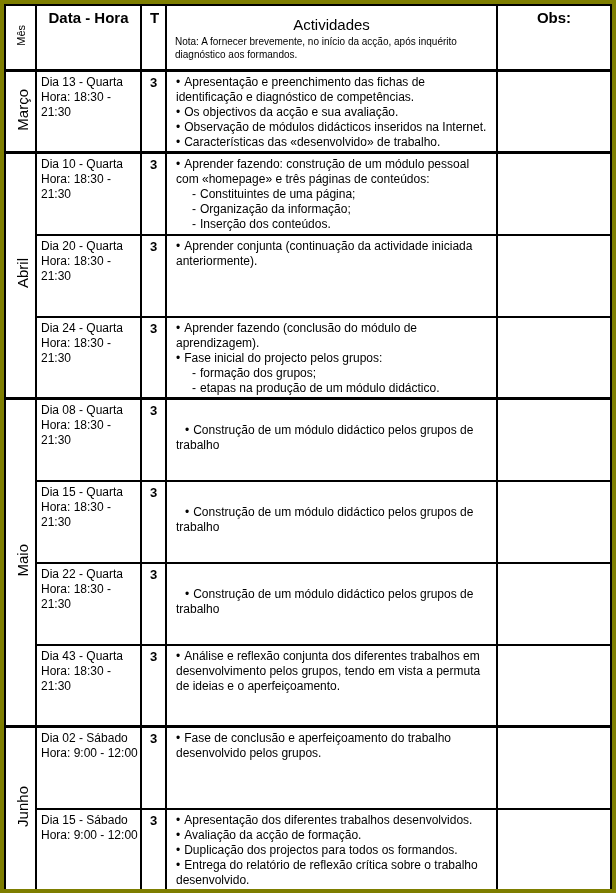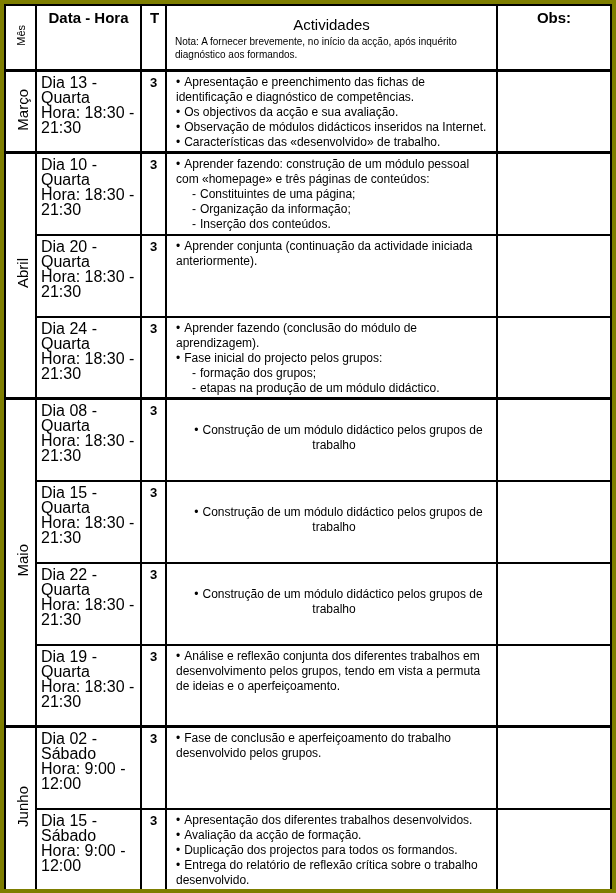--- a/index.html
+++ b/index.html
@@ -11,27 +11,27 @@
   tr.gs td{border-top:3px solid #000;}
   tr.hdr-row{height:64px;}
   tr.data-row{height:82px;}
   .hdr{font-weight:bold;font-size:15px;text-align:center;padding-top:3px;}
   .hdr-title{font-weight:normal;font-size:15px;text-align:center;padding-top:2px;line-height:18px;}
   .note{font-size:10px;line-height:13px;margin:1px auto 0 auto;max-width:318px;font-weight:normal;}
   .mes-cell{text-align:center;vertical-align:middle;}
   .vert{writing-mode:vertical-rl;transform:rotate(180deg);display:inline-block;white-space:nowrap;}
   .mes-hdr{font-size:11px;}
   .month-label{font-size:15px;}
-  .date-cell{font-size:16px;line-height:15px;padding:3px 2px 0 4px;}
+  .date-cell{font-size:12px;line-height:15px;padding:3px 2px 0 4px;}
   .t-cell{font-weight:bold;font-size:13px;text-align:center;padding-top:3px;}
   .act-cell{font-size:12px;line-height:15px;padding:3px 4px 0 9px;}
   .act{margin:0;}
   .act .g{margin-right:4px;}
   .s{padding-left:16px;}
-  .gap{margin-top:20px;text-indent:9px;text-align:center;}
+  .gap{margin-top:20px;text-indent:9px;}
   .obs-cell{background:#fff;}
 </style>
 </head>
 <body>
 
 <div class="page">
 <table class="sched">
   <colgroup>
     <col style="width:31px">
         <col style="width:105px">
@@ -139,21 +139,21 @@
         <div>Hora: 18:30 - 21:30</div>
       </td>
       <td class="t-cell">3</td>
       <td class="act-cell">
         <div class="act gap"><span class="g">•</span><span>Construção de um módulo didáctico pelos grupos de trabalho</span></div>
       </td>
       <td class="obs-cell"></td>
     </tr>
     <tr class="data-row">
       <td class="date-cell">
-        <div>Dia 19 - Quarta</div>
+        <div>Dia 43 - Quarta</div>
         <div>Hora: 18:30 - 21:30</div>
       </td>
       <td class="t-cell">3</td>
       <td class="act-cell">
         <div class="act"><span class="g">•</span><span>Análise e reflexão conjunta dos diferentes trabalhos em desenvolvimento pelos grupos, tendo em vista a permuta de ideias e o aperfeiçoamento.</span></div>
       </td>
       <td class="obs-cell"></td>
     </tr>
 
     <tr class="data-row gs">

